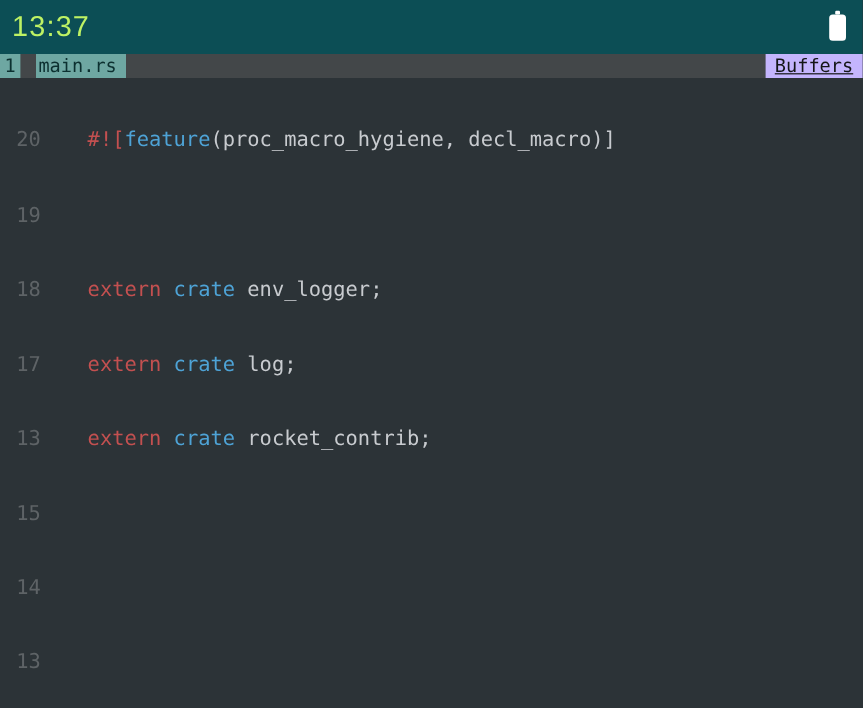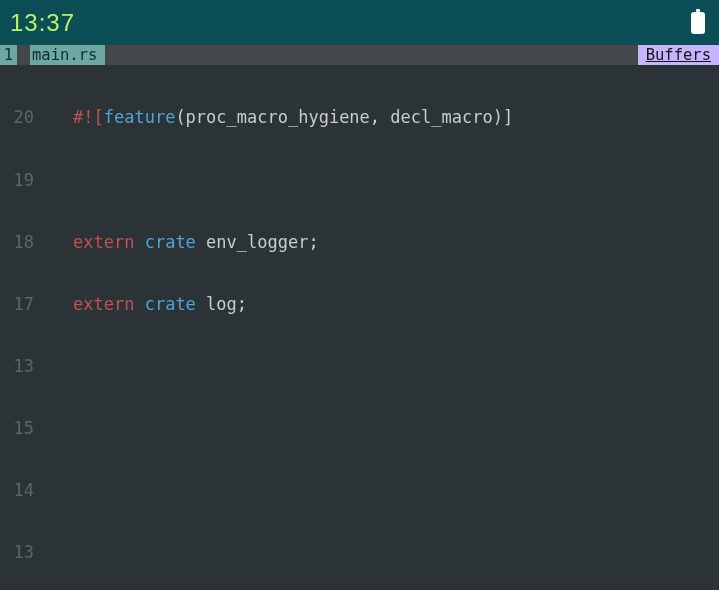--- a/index.html
+++ b/index.html
@@ -133,20 +133,21 @@
     
     
     
   </div>
 
   <div class="code">
     <div class="line"><span class="kw-red">#![</span><span class="kw-blue">feature</span><span>(proc_macro_hygiene, decl_macro)]</span></div>
     <div class="line"></div>
     <div class="line"><span class="kw-red">extern</span> <span class="kw-blue">crate</span> <span>env_logger;</span></div>
     <div class="line"><span class="kw-red">extern</span> <span class="kw-blue">crate</span> <span>log;</span></div>
+    <div class="line"><span class="kw-red">extern</span> <span class="kw-blue">crate</span> <span>rocket_contrib;</span></div>
     <div class="line"></div>
     
     
     
     
     
     
     
     
     

